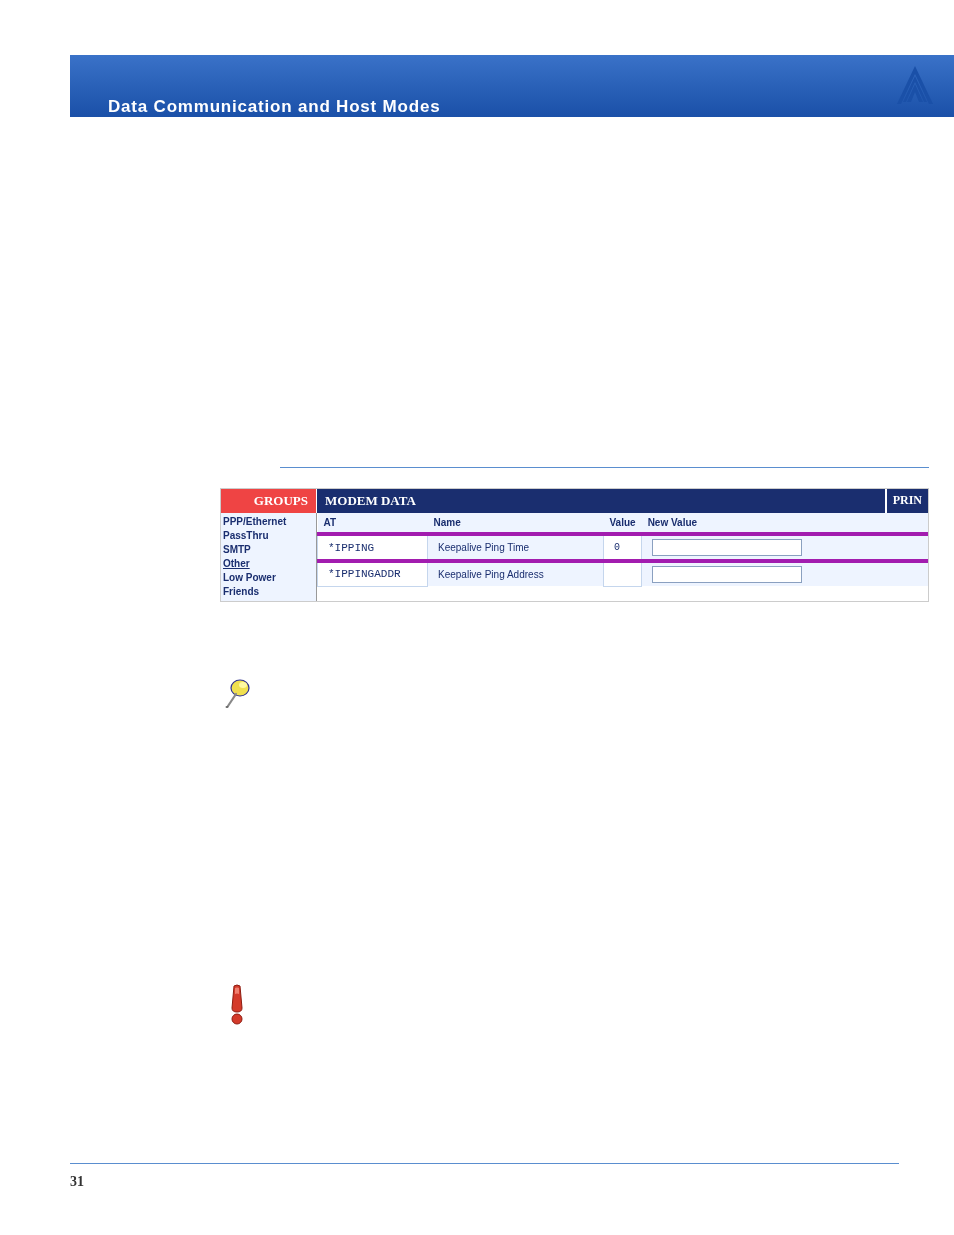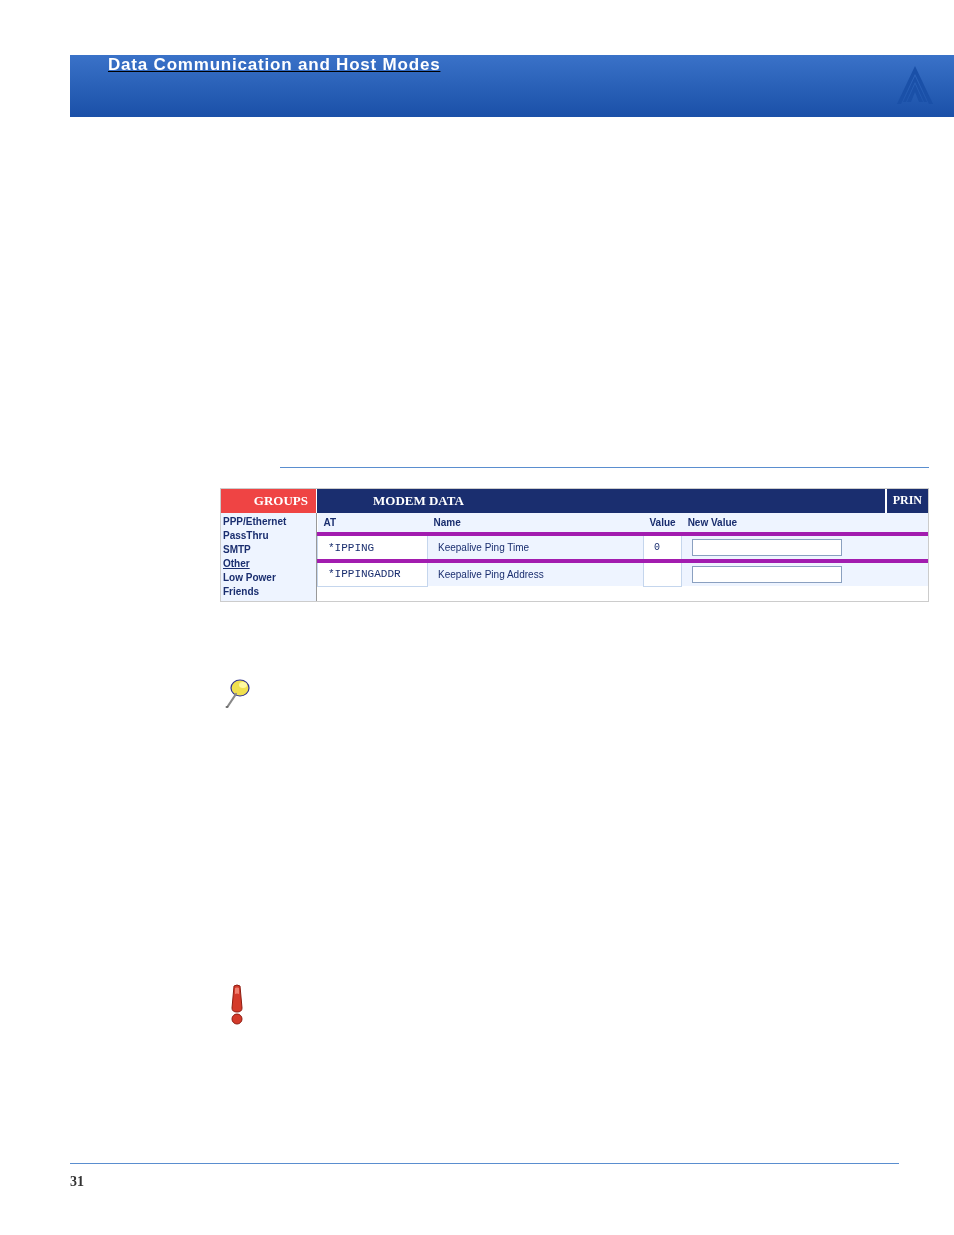--- a/index.html
+++ b/index.html
@@ -12,24 +12,23 @@
     }
     .page-header {
       height: 55px;
       background: #fff;
     }
     .blue-banner {
       position: relative;
       height: 62px;
       background: linear-gradient(to bottom, #3a72c8, #1a50a8);
       display: flex;
-      align-items: flex-start;
+      align-items: flex-end;
       padding-left: 38px;
       margin-left: 70px;
-      text-decoration: underline;
     }
     .banner-title {
       color: #fff;
       font-weight: bold;
       font-size: 17px;
       letter-spacing: 0.8px;
     }
     .logo {
       position: absolute;
       right: 15px;
@@ -80,21 +79,20 @@
       width: 96px;
       text-align: right;
       padding: 4px 8px 4px 4px;
       border-right: 1px solid #fff;
       background: #ef4444;
     }
     .modem-hcell {
       flex: 1;
       padding: 4px 8px;
       background: #1a2e6f;
-      margin-left: 48px;
     }
     .prin-block {
       background: #1a2e6f;
       color: #fff;
       padding: 4px 6px;
       font-size: 12px;
       font-weight: bold;
       border-left: 2px solid #fff;
     }
     .config-body {
@@ -136,21 +134,21 @@
       color: #1a2e6f;
       border-top: 4px solid #a21caf;
     }
     .at-cell {
       font-family: 'Courier New', monospace;
       font-size: 11px;
       background: #fff !important;
       border: 1px solid #c5d6ed;
       width: 110px;
     }
-    .name-cell { width: 216px; }
+    .name-cell { width: 176px; }
     .value-cell {
       font-family: 'Courier New', monospace;
       background: #fff !important;
       border: 1px solid #c5d6ed;
       width: 36px;
       padding: 2px 3px;
     }
     .newval-cell {
       padding: 2px 4px;
     }

